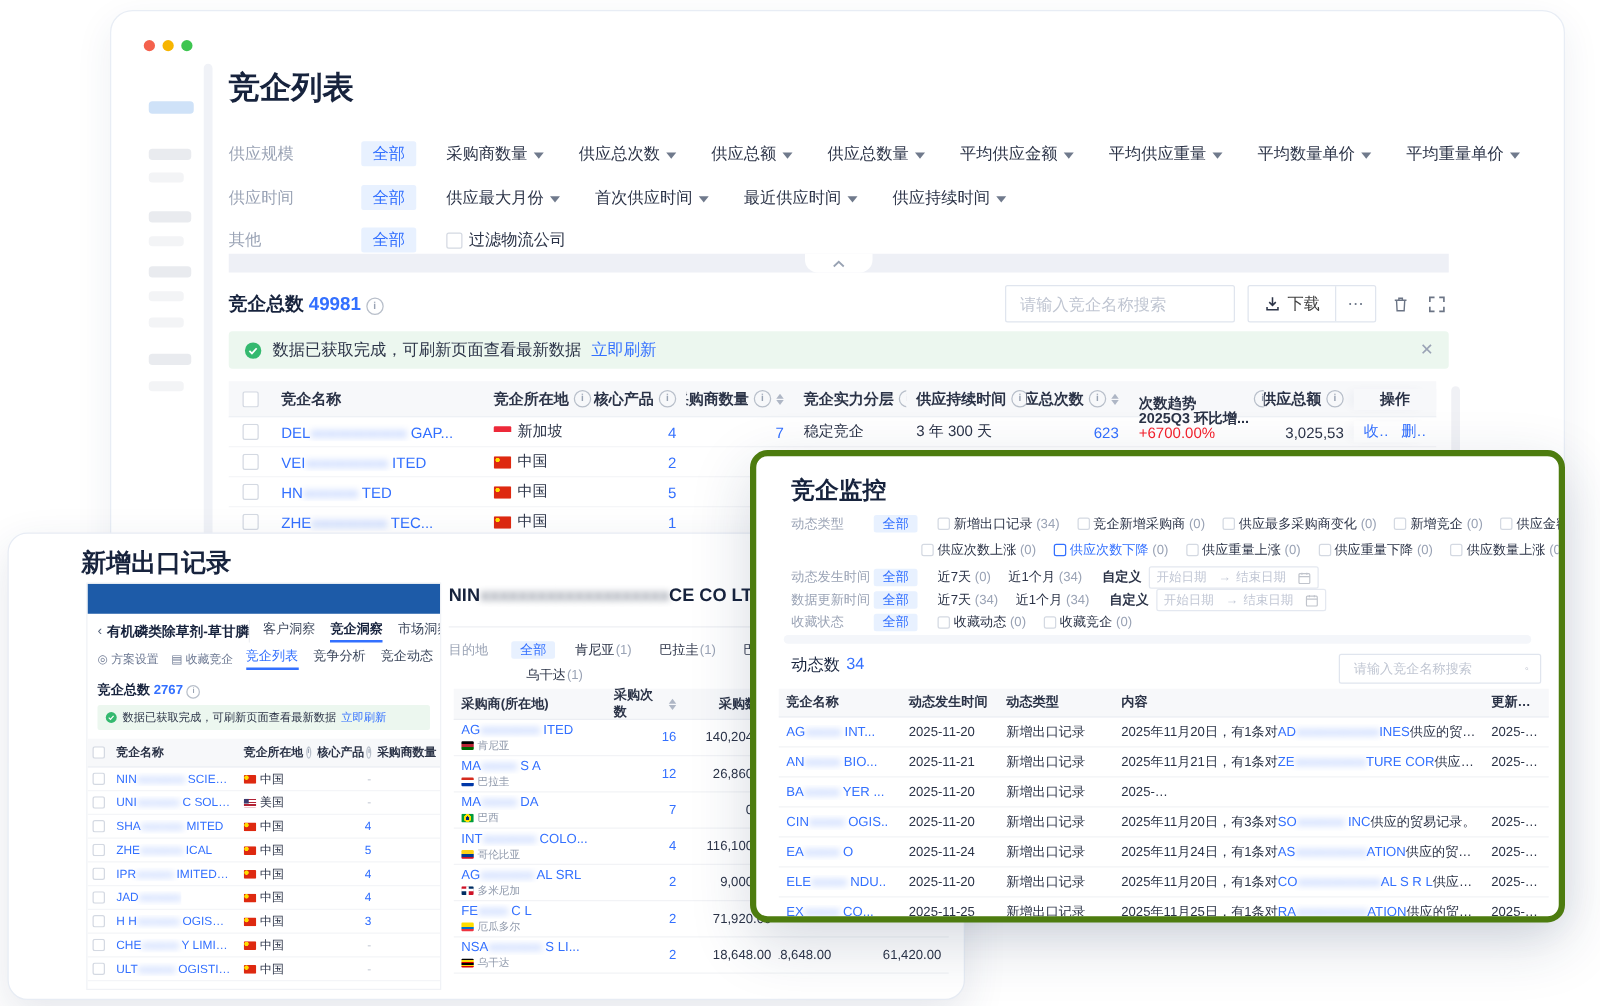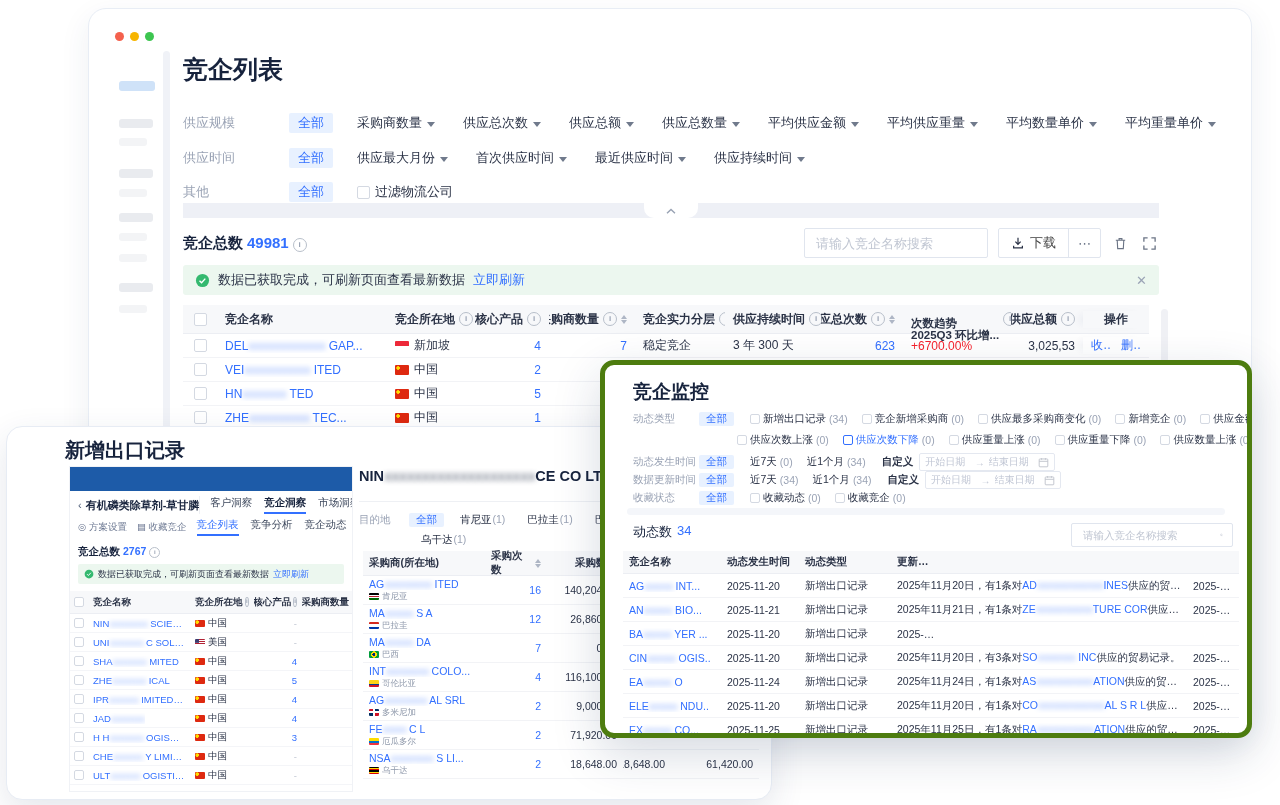--- a/index.html
+++ b/index.html
@@ -805,20 +805,21 @@
           <circle cx="7" cy="7" r="4.5" fill="none" stroke="#9aa3b5" stroke-width="1.4"></circle>
           <line x1="10.5" y1="10.5" x2="14" y2="14" stroke="#9aa3b5" stroke-width="1.4"></line>
         </svg>
     </div>
 
     <div class="mtable">
       <div class="mr mh">
         <span class="mc n1">竞企名称</span>
         <span class="mc n2">动态发生时间</span>
         <span class="mc n3">动态类型</span>
+        <span class="mc n4">内容</span>
         <span class="mc n5">更新时间</span>
       </div>
       <div>
 
           <div class="mr">
             <span class="mc n1"><a class="lnk-b"><span>AG</span><span class="msk">xxxxxx</span><span> INT...</span></a></span>
             <span class="mc n2">2025-11-20</span>
             <span class="mc n3">新增出口记录</span>
             <span class="mc n4"><span>2025年11月20日，有1条对</span><span class="num">AD</span><span class="msk num">xxxxxxxxxxxxxx</span><span class="num">INES</span><span>供应的贸易记录。</span></span>
             <span class="mc n5">2025-12-03</span>

